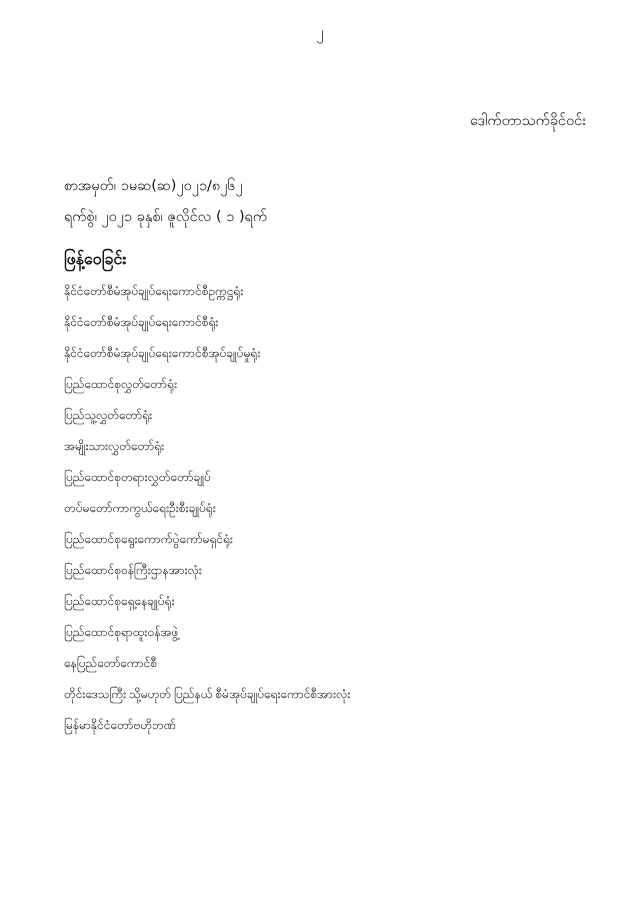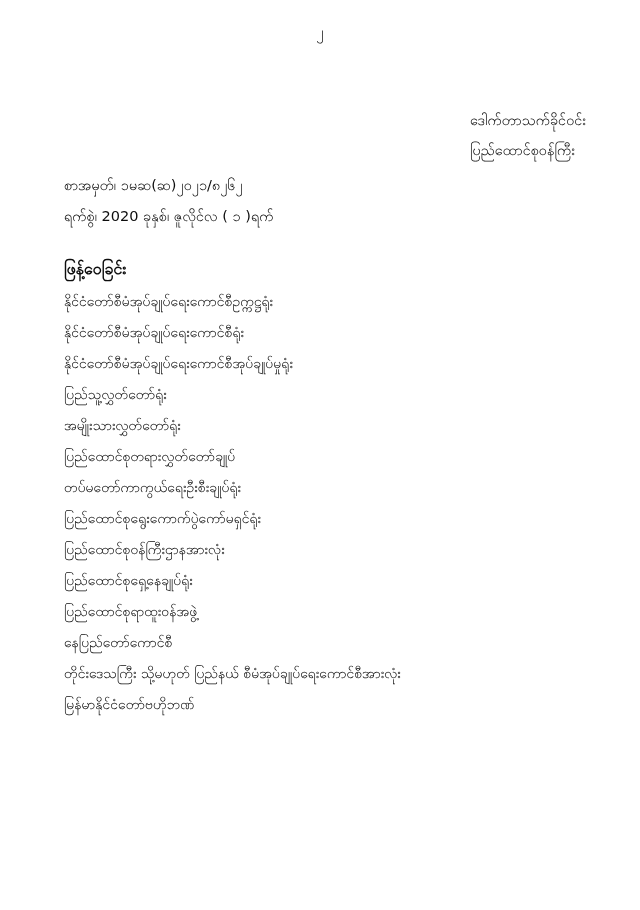--- a/index.html
+++ b/index.html
@@ -48,56 +48,57 @@
   }
   .ref-line {
     font-size: 14.5px;
     line-height: 31px;
     white-space: nowrap;
   }
   .section-title {
     font-size: 16px;
     font-weight: bold;
     line-height: 34px;
-    margin-top: 20px;
+    margin-top: 10px;
     white-space: nowrap;
   }
   .dist-list {
     margin: 0;
     padding: 0;
     list-style: none;
   }
   .dist-list li {
-    font-size: 14px;
+    font-size: 12px;
     line-height: 31px;
     white-space: nowrap;
+    font-family: Liberation Serif, serif;
   }
 </style>
 </head>
 <body>
 
 <div class="page">
 
   <div class="page-number">၂</div>
 
   <div class="signature-block">
     <div>ဒေါက်တာသက်ခိုင်ဝင်း</div>
-    <div>ပြည်ထောင်စုဝန်ကြီး</div>
   </div>
 
   <div class="body-block">
     <div class="ref-line">စာအမှတ်၊ ၁မဆ(ဆ)၂၀၂၁/၈၂၆၂</div>
-    <div class="ref-line">ရက်စွဲ၊ 2020 ခုနှစ်၊ ဇူလိုင်လ ( ၁ )ရက်</div>
+    <div class="ref-line">ရက်စွဲ၊ ၂၀၂၁ ခုနှစ်၊ ဇူလိုင်လ ( ၁ )ရက်</div>
 
     <div class="section-title">ဖြန့်ဝေခြင်း</div>
 
     <ul class="dist-list">
       <li>နိုင်ငံတော်စီမံအုပ်ချုပ်ရေးကောင်စီဥက္ကဋ္ဌရုံး</li>
       <li>နိုင်ငံတော်စီမံအုပ်ချုပ်ရေးကောင်စီရုံး</li>
       <li>နိုင်ငံတော်စီမံအုပ်ချုပ်ရေးကောင်စီအုပ်ချုပ်မှုရုံး</li>
+      <li>ပြည်ထောင်စုလွှတ်တော်ရုံး</li>
       <li>ပြည်သူ့လွှတ်တော်ရုံး</li>
       <li>အမျိုးသားလွှတ်တော်ရုံး</li>
       <li>ပြည်ထောင်စုတရားလွှတ်တော်ချုပ်</li>
       <li>တပ်မတော်ကာကွယ်ရေးဦးစီးချုပ်ရုံး</li>
       <li>ပြည်ထောင်စုရွေးကောက်ပွဲကော်မရှင်ရုံး</li>
       <li>ပြည်ထောင်စုဝန်ကြီးဌာနအားလုံး</li>
       <li>ပြည်ထောင်စုရှေ့နေချုပ်ရုံး</li>
       <li>ပြည်ထောင်စုရာထူးဝန်အဖွဲ့</li>
       <li>နေပြည်တော်ကောင်စီ</li>
       <li>တိုင်းဒေသကြီး သို့မဟုတ် ပြည်နယ် စီမံအုပ်ချုပ်ရေးကောင်စီအားလုံး</li>

